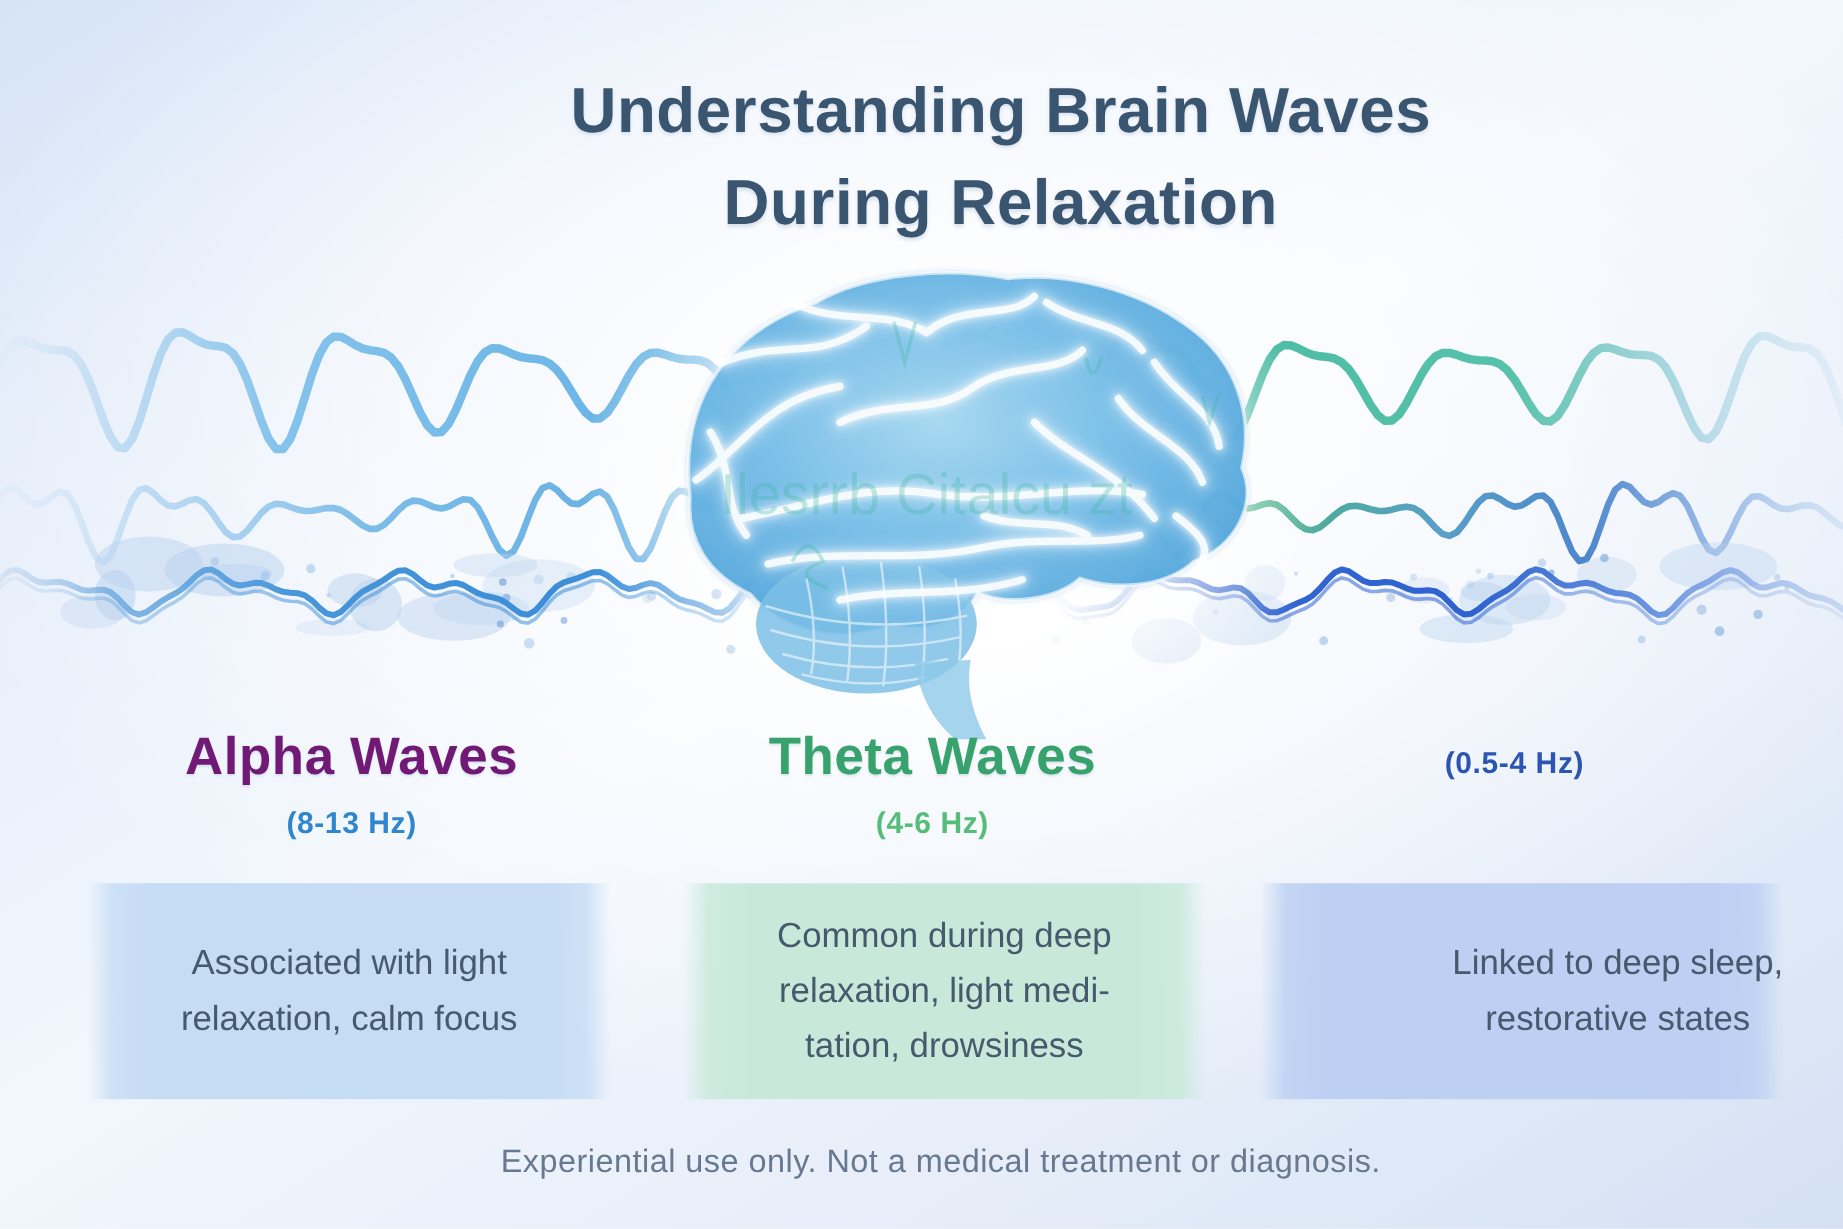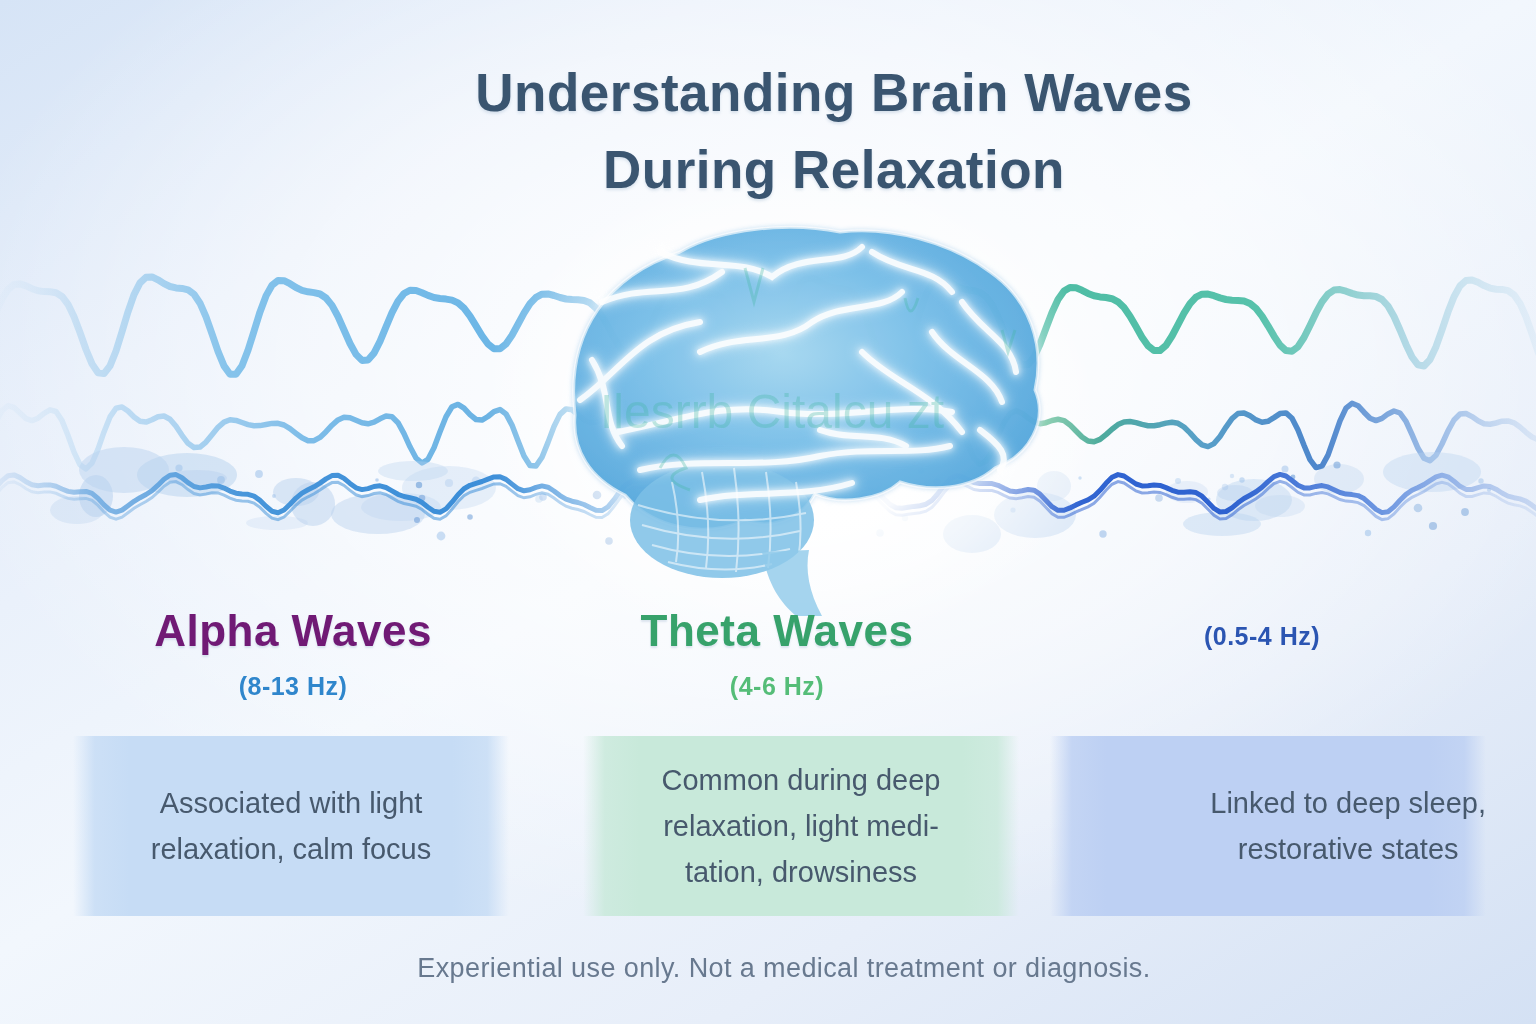--- a/index.html
+++ b/index.html
@@ -28,21 +28,21 @@
   #col-theta{left:547px;text-align:center;}
   #col-delta{left:1032px;}
 
   .panel{
     position:absolute;top:736px;height:180px;width:436px;
     display:flex;align-items:center;justify-content:center;
     text-align:center;font-size:29px;line-height:46px;
     color:var(--body-text,#47596d);white-space:pre-line;
   }
   #panel-alpha{left:73px;align-items:center;}
-  #panel-theta{left:583px;}
+  #panel-theta{left:569px;}
   #panel-delta{left:1050px;}
 
   .footer{
     position:absolute;top:953px;left:0;width:1536px;text-align:center;
     transform:translateX(16px);
     font-size:27px;color:var(--footer-text,#68798f);letter-spacing:.4px;
   }
 </style>
 </head>
 <body>

